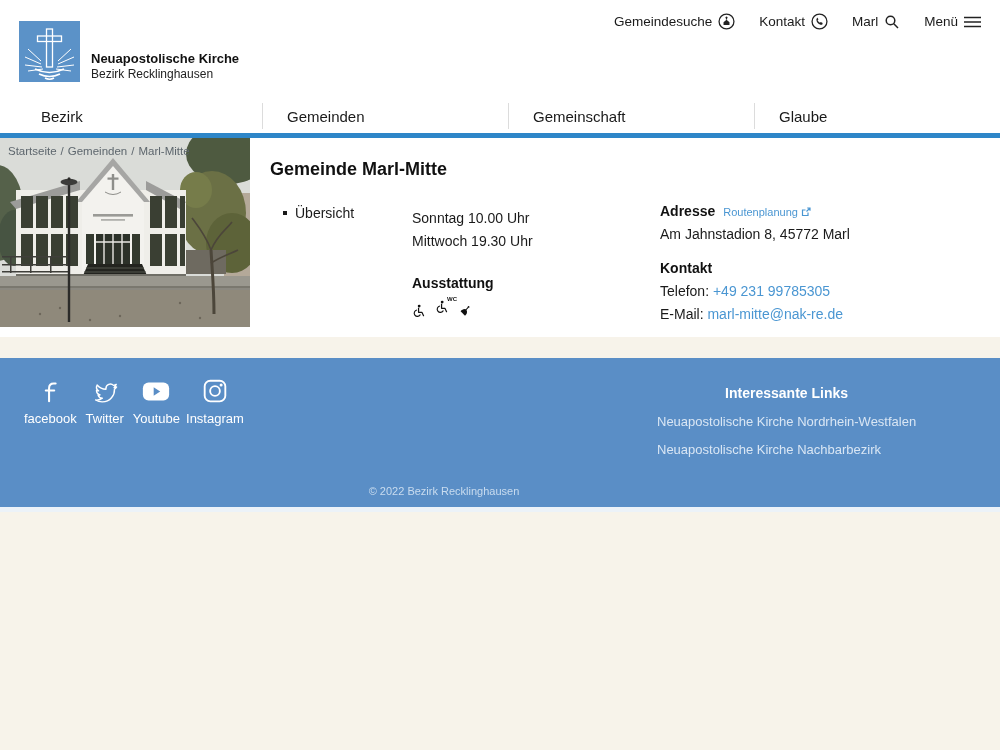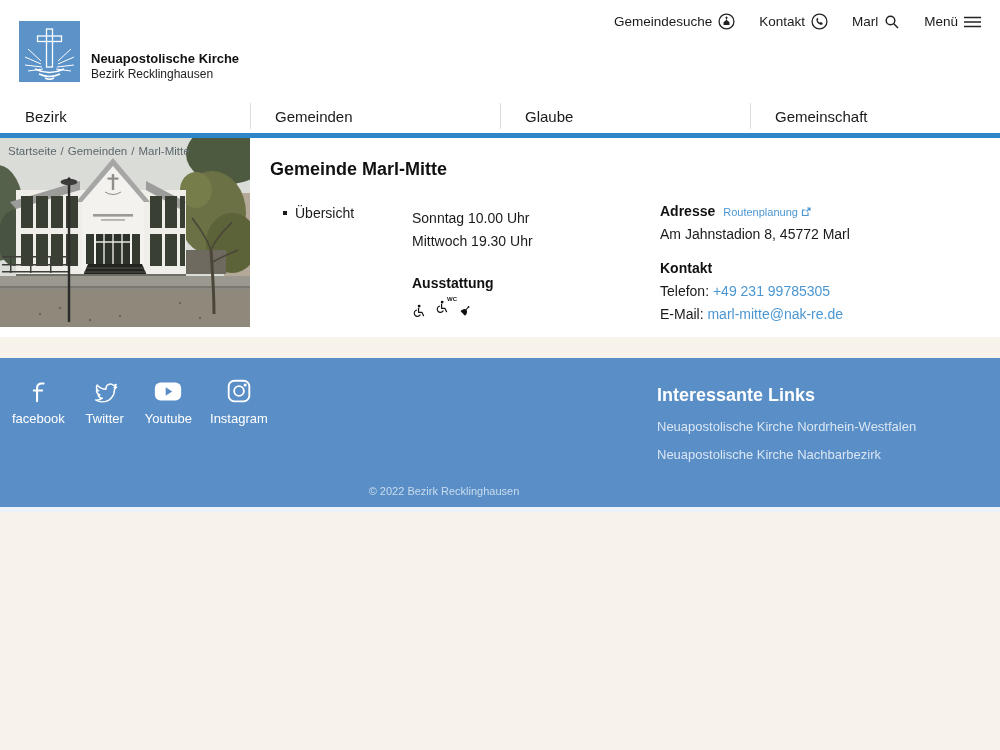--- a/index.html
+++ b/index.html
@@ -11,21 +11,21 @@
   
   .logo { position:absolute; left:19px; top:21px; width:61px; height:61px; cursor:pointer; }
   .brand { position:absolute; left:91px; top:51px; line-height:1.25; }
   .brand-name { font-size:13px; font-weight:bold; color:#111; }
   .brand-district { font-size:12px; color:#222; }
 
   .utility { position:absolute; top:13px; right:19px; display:flex; gap:24px; align-items:center; }
   .utility a { display:flex; align-items:center; gap:6px; font-size:13.5px; color:#1a1a1a; text-decoration:none; cursor:pointer; }
 
   
-  .main-nav { position:absolute; top:100px; left:0; width:1000px; height:33px; display:flex; background:#fff; }
+  .main-nav { position:absolute; top:100px; left:0; width:1000px; height:33px; display:flex; background:#fff;padding-left:16px; }
   .main-nav .nav-item { width:250px; display:flex; align-items:center; padding-left:25px; font-size:15px; color:#1a1a1a; cursor:pointer; position:relative; }
   .main-nav .nav-item + .nav-item::before { content:""; position:absolute; left:0; top:3px; height:26px; width:1px; background:#dcdcdc; }
   .accent-rule { position:absolute; top:133px; left:0; width:1000px; height:5px; background:#2e86c8; }
 
   
   .photo { position:absolute; top:138px; left:0; width:250px; height:189px; overflow:hidden; }
   .breadcrumb { position:absolute; top:145px; left:8px; font-size:11.5px; color:#5d666d; z-index:3; }
   .breadcrumb a { color:#5d666d; text-decoration:none; cursor:pointer; }
   .breadcrumb .sep { margin:0 4px; }
 
@@ -44,25 +44,25 @@
   .wc-badge { position:absolute; top:-4px; right:-8px; font-size:6px; font-weight:bold; color:#111; }
 
   .addr-head-row { display:flex; align-items:baseline; gap:8px; }
   .route-link { font-size:11px; color:#4a96d2; text-decoration:none; display:inline-flex; align-items:center; gap:3px; cursor:pointer; }
   .contact-head { margin-top:18px; }
   .blue-link { color:#4a96d2; text-decoration:none; cursor:pointer; }
 
   
   .footer { position:absolute; top:358px; left:0; width:1000px; height:149px; background:#5a8ec6; }
   .footer-strip { position:absolute; top:507px; left:0; width:1000px; height:5px; background:#ecf2f8; }
-  .social-row { position:absolute; left:12px; top:18px; display:flex; gap:18px; }
+  .social-row { position:absolute; left:24px; top:18px; display:flex; gap:6px; }
   .social-item { display:flex; flex-direction:column; align-items:center; gap:5px; color:#fff; text-decoration:none; font-size:13px; cursor:pointer; min-width:44px; }
   .social-item .icon-box { height:30px; display:flex; align-items:center; }
   .links-col { position:absolute; left:657px; top:27px; }
-  .links-head { font-size:18px; font-weight:bold; color:#ffffff; }
+  .links-head { font-size:14px; font-weight:bold; color:#ffffff;text-align:center; }
   .footer-link { display:block; font-size:13px; color:#d9e6f4; text-decoration:none; margin-top:13px; cursor:pointer; }
   .copyright { position:absolute; top:127px; left:0; width:840px; text-align:center; font-size:11px; color:#c9dcef;padding-left:48px; }
 </style>
 </head>
 <body>
 
 <div class="page">
   <div class="sheet"></div>
 
   <div class="logo">
@@ -124,22 +124,22 @@
         <line x1="0" y1="2.5" x2="17" y2="2.5" stroke="#222" stroke-width="1.5"></line>
         <line x1="0" y1="7" x2="17" y2="7" stroke="#222" stroke-width="1.5"></line>
         <line x1="0" y1="11.5" x2="17" y2="11.5" stroke="#222" stroke-width="1.5"></line>
       </svg>
     </a>
   </nav>
 
   <nav class="main-nav">
     <div class="nav-item">Bezirk</div>
     <div class="nav-item">Gemeinden</div>
+    <div class="nav-item">Gemeinschaft</div>
     <div class="nav-item">Glaube</div>
-    <div class="nav-item">Gemeinschaft</div>
   </nav>
   <div class="accent-rule"></div>
 
   <div class="photo">
     <svg width="250" height="189" viewBox="0 0 250 189">
       <rect width="250" height="189" fill="#dadcd8"></rect>
       <rect x="224" y="55" width="26" height="92" fill="#b4a999"></rect>
       <ellipse cx="-2" cy="75" rx="26" ry="48" fill="#55614a"></ellipse>
       <ellipse cx="14" cy="100" rx="16" ry="28" fill="#475442"></ellipse>
       <ellipse cx="228" cy="16" rx="42" ry="30" fill="#4e5a40"></ellipse>

